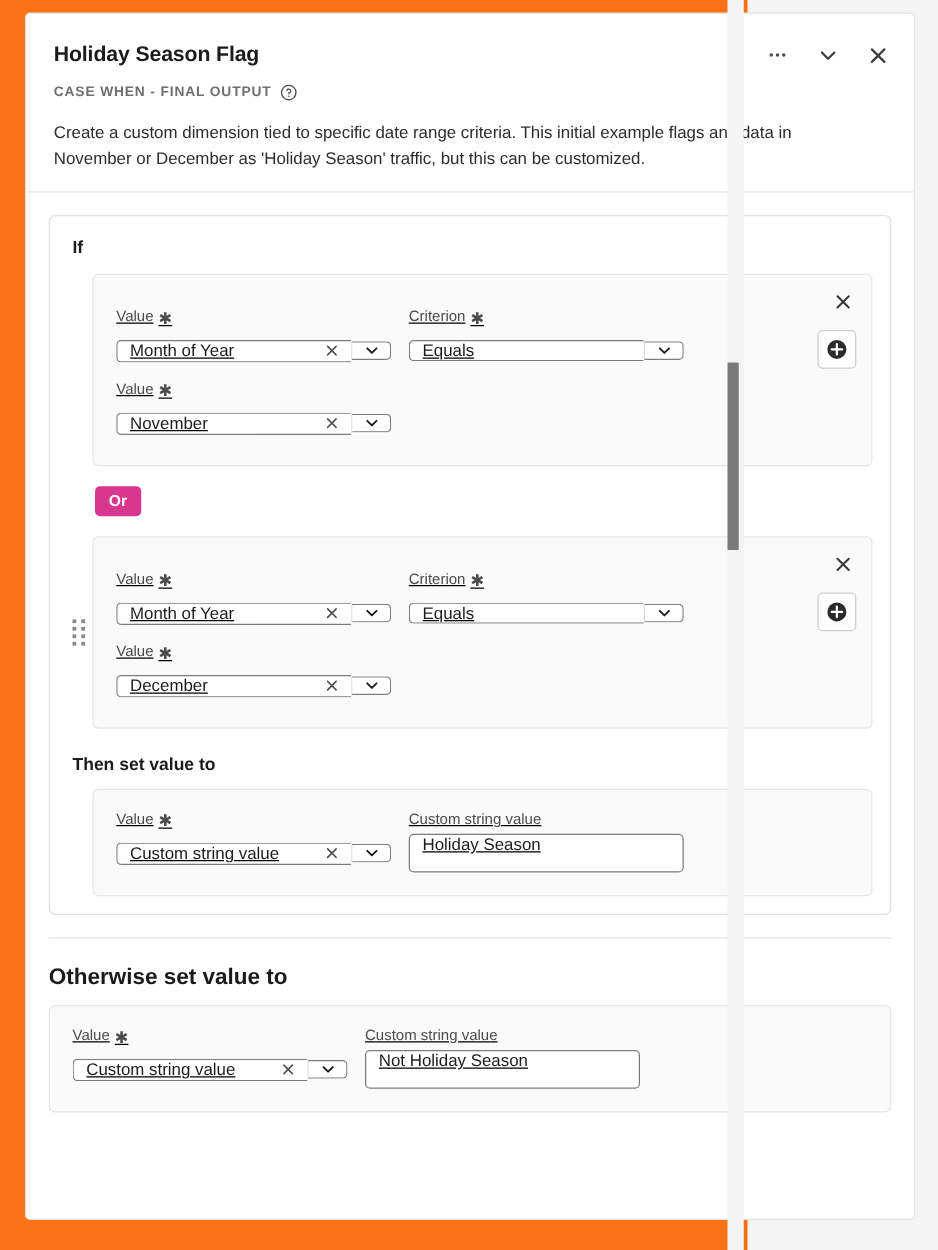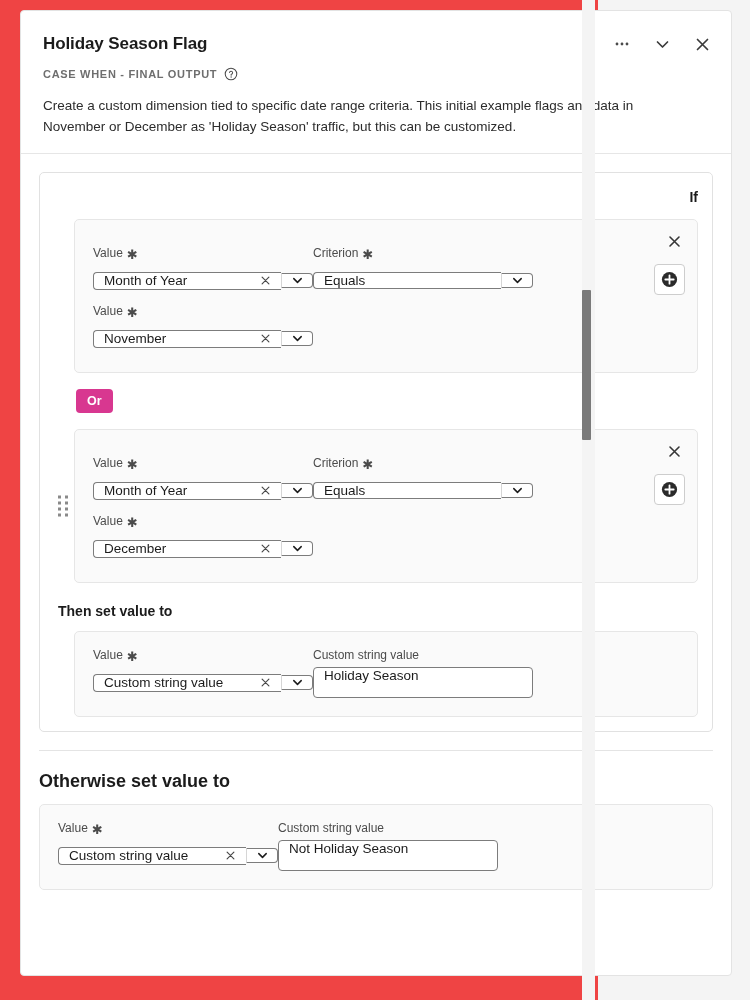--- a/index.html
+++ b/index.html
@@ -9,21 +9,21 @@
     height: 1000px;
     background: #f4f4f4;
     font-family: "Liberation Sans", sans-serif;
     overflow: hidden;
   }
 
   .page {
     position: relative;
     width: 598px;
     height: 1000px;
-    background: #ef4444;
+    background: #f97316;
   }
 
   
   .panel {
     position: absolute;
     left: 20px;
     top: 10px;
     width: 712px;
     height: 966px;
     background: #ffffff;
@@ -97,21 +97,20 @@
     border-radius: 5px;
     background: #ffffff;
     padding: 16px 14px 14px 14px;
   }
   .group-label {
     font-size: 14px;
     font-weight: bold;
     color: #1b1b1b;
     margin-bottom: 14px;
     margin-left: 4px;
-    text-align: right;
   }
 
   
   .cond-wrap {
     position: relative;
     padding-left: 20px;
   }
   .grip {
     position: absolute;
     left: 4px;
@@ -156,20 +155,22 @@
     border: 1px solid #cdcdcd;
     border-radius: 4px;
     background: #ffffff;
     display: flex; align-items: center; justify-content: center;
     cursor: pointer;
   }
 
   .fields {
     display: flex;
     flex-wrap: wrap;
+    column-gap: 14px;
+    text-decoration: underline;
   }
 
   .field-group { margin-bottom: 0; }
   .field-label {
     font-size: 12px;
     color: #4b4b4b;
     margin-bottom: 4px;
     display: flex;
     align-items: center;
     gap: 4px;

